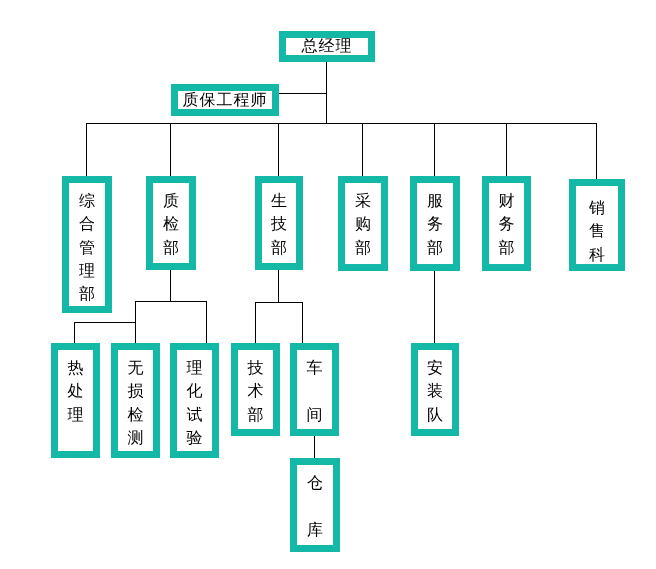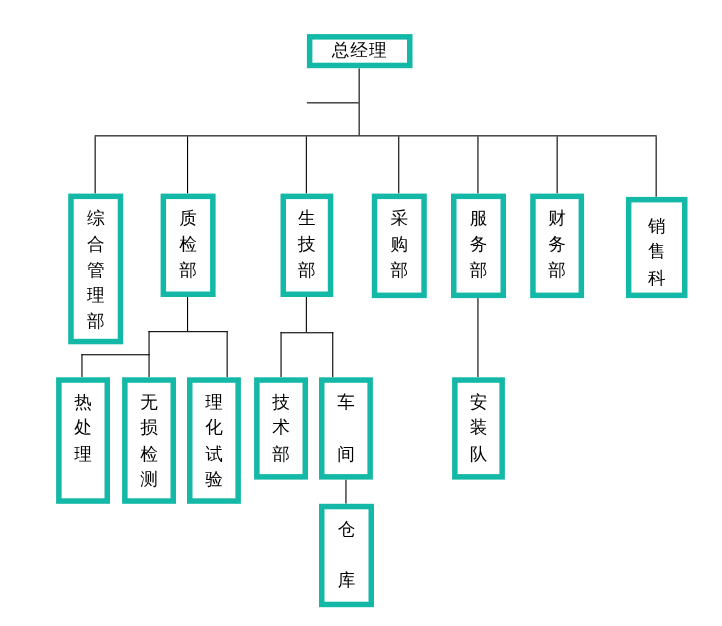--- a/index.html
+++ b/index.html
@@ -8,21 +8,21 @@
     width: 656px;
     height: 569px;
     background: #ffffff;
     font-family: "DejaVu Sans", sans-serif;
     color: #000000;
     overflow: hidden;
   }
   .node {
     position: absolute;
     box-sizing: border-box;
-    border: 5px solid #14b8a6;
+    border: 7px solid #14b8a6;
     background: #ffffff;
   }
   .hnode {
     display: flex;
     align-items: center;
     justify-content: center;
   }
   .hnode .lbl {
     font-size: 16px;
     letter-spacing: 1px;
@@ -106,20 +106,23 @@
   <div class="line l-st-h"></div>
   <div class="line l-jishu-v"></div>
   <div class="line l-chejian-v"></div>
   <div class="line l-cangku-v"></div>
   <div class="line l-anzhuang-v"></div>
 
   <div class="node hnode n-gm">
     <span class="lbl">总经理</span>
   </div>
 
+  <div class="node hnode n-qa">
+    <span class="lbl">质保工程师</span>
+  </div>
 
   <div class="node vnode n-zonghe">
     <span class="lbl">综
 合
 管
 理
 部</span>
   </div>
 
   <div class="node vnode n-zhijian">

